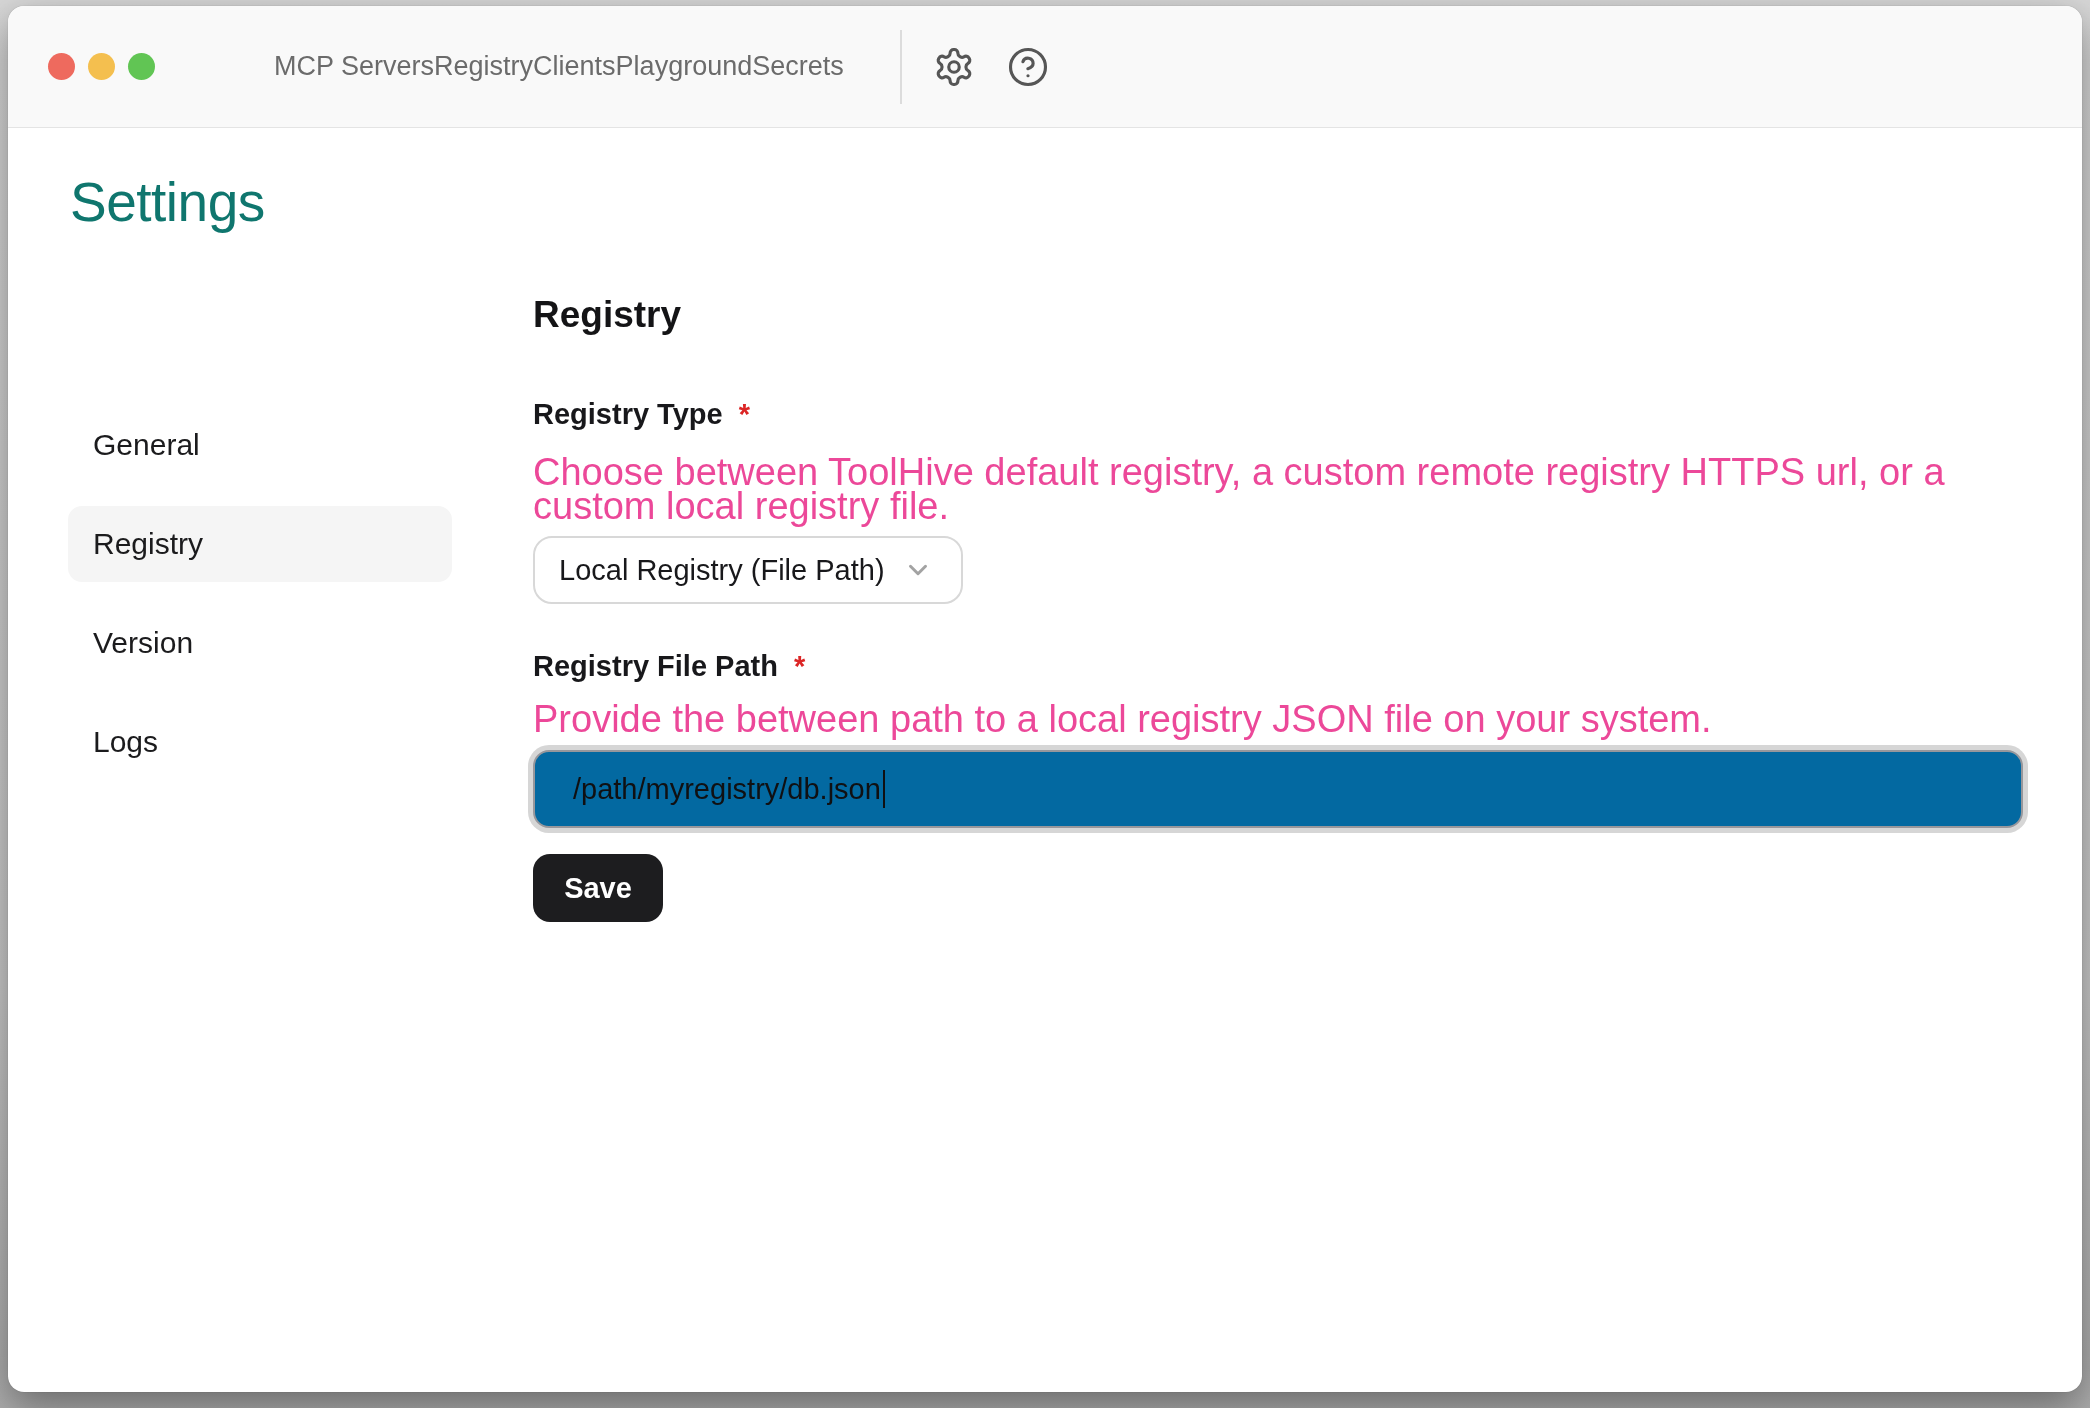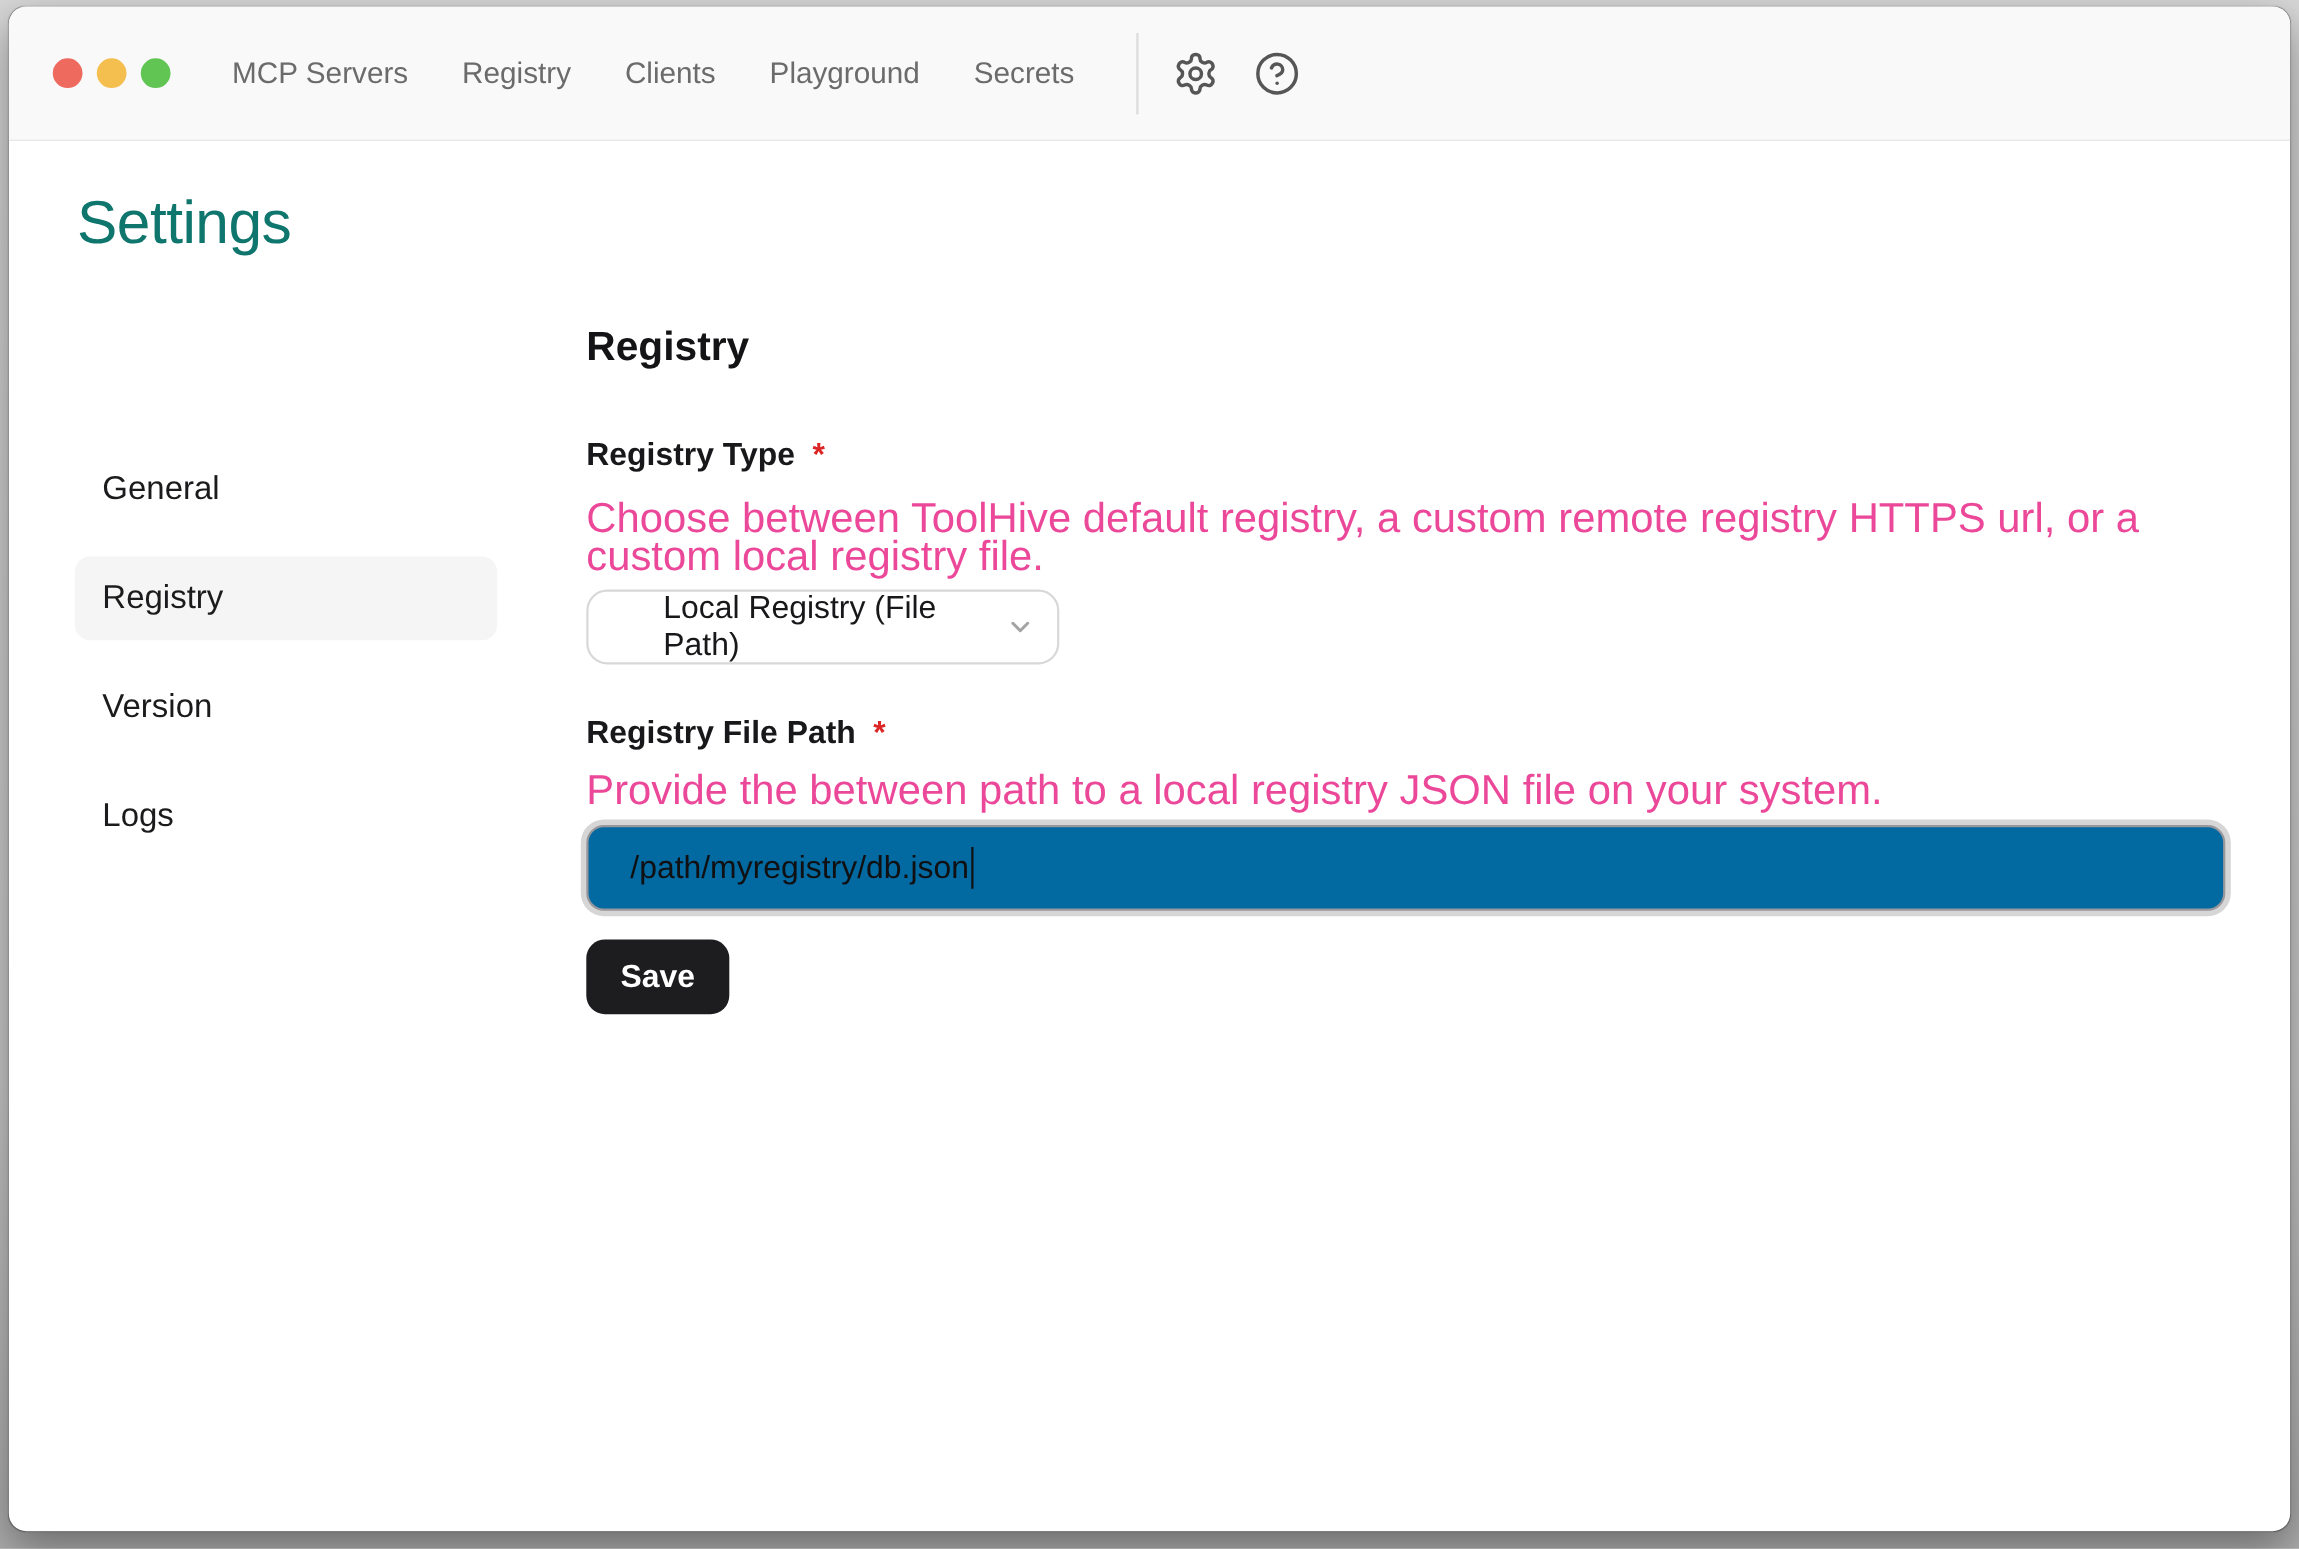--- a/index.html
+++ b/index.html
@@ -22,21 +22,21 @@
     height:122px; background:#f9f9f9;
     border-bottom:1px solid #e4e4e4;
     display:flex; align-items:center;
     padding-left:40px;
   }
   .traffic { display:flex; gap:13px; }
   .traffic .dot { width:27px; height:27px; border-radius:50%; }
   .dot-red { background:#ee6a5e; }
   .dot-yellow { background:#f4bf4f; }
   .dot-green { background:#61c554; }
-  .nav { display:flex; gap:49px; margin-left:56px; }
+  .nav { display:flex; margin-left:119px; }
   .nav-item { font-size:27px; color:#6b6b6b; line-height:1; cursor:default; white-space:nowrap; }
   .tb-divider { width:2px; height:74px; background:#dcdcdc; margin-left:56px; }
   .tb-icon { margin-left:30px; width:44px; height:44px; display:flex; align-items:center; justify-content:center; }
   .tb-icon svg { width:42px; height:42px; stroke:#565656; fill:none; stroke-width:1.8; stroke-linecap:round; stroke-linejoin:round; }
   
   .page { padding:42px 0 0 62px; }
   .page-title { font-size:55px; line-height:64px; font-weight:400; letter-spacing:-0.5px; color:#0f766e; }
   .layout { display:flex; margin-top:54px; padding-left:0;align-items:center; }
   
   .settings-nav { width:384px; margin-left:-2px; flex-shrink:0; }
@@ -53,21 +53,21 @@
   .field-label .req { color:#dc2626; margin-left:16px; font-weight:600; }
   .field-desc { margin-top:24px; font-size:38px; line-height:34px; color:#ec4899; }
   .field-desc.second { margin-top:19px; }
   .field-label.second { margin-top:45px; }
   .select {
     margin-top:13px; width:430px; height:68px;
     border:2px solid #d8d8d8; border-radius:19px; background:#fff;
     display:flex; align-items:center; padding:0 20px 0 24px;
     cursor:default;
   }
-  .select-value { font-size:29px; color:#18181b;margin-left:44px; }
+  .select-value { font-size:29px; color:#18181b; }
   .select svg { width:30px; height:30px; margin-left:18px; stroke:#a3a3a3; fill:none; stroke-width:2.4; stroke-linecap:round; stroke-linejoin:round; }
   .text-input {
     margin-top:14px; width:1490px; height:78px;
     border:2.5px solid #97979c; border-radius:16px; background:#0369a1;
     box-shadow:0 0 0 5px #d6d6d6;
     display:flex; align-items:center; padding-left:38px;
   }
   .text-input-value { font-size:29px; color:#101012; }
   .caret { display:inline-block; width:2.5px; height:38px; background:#101012; margin-left:2px; vertical-align:middle; }
   .save-btn {

